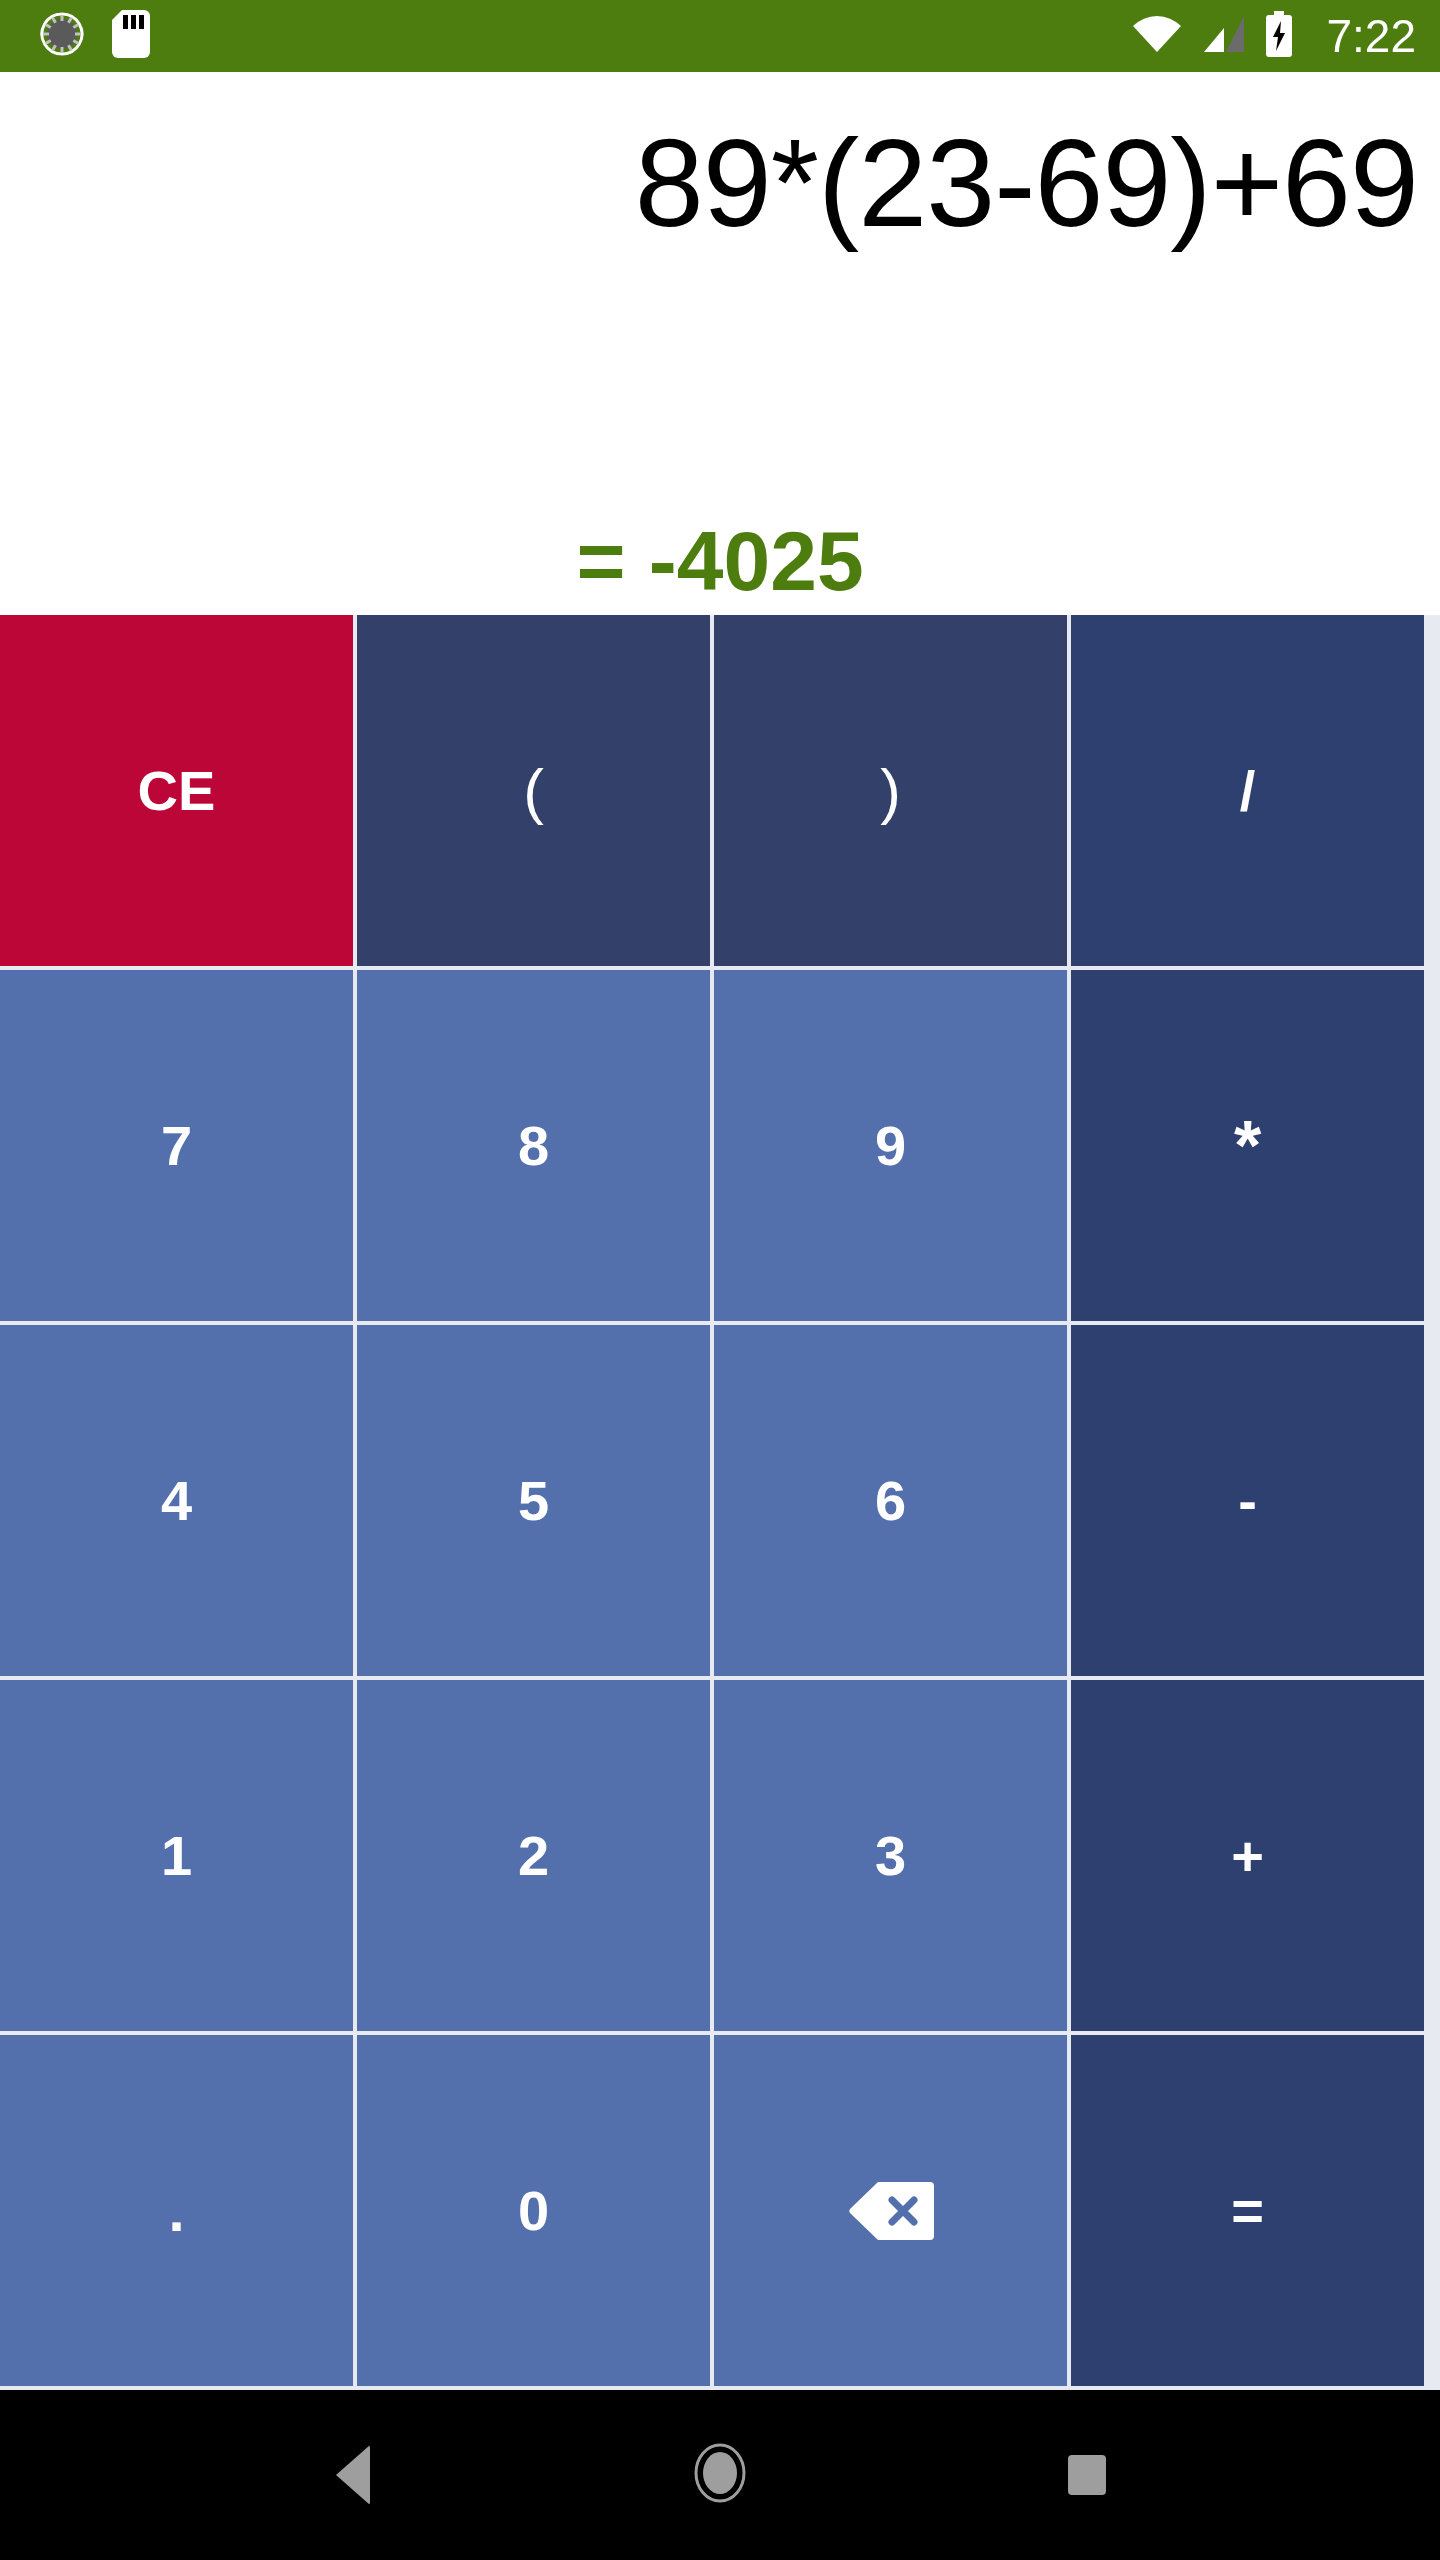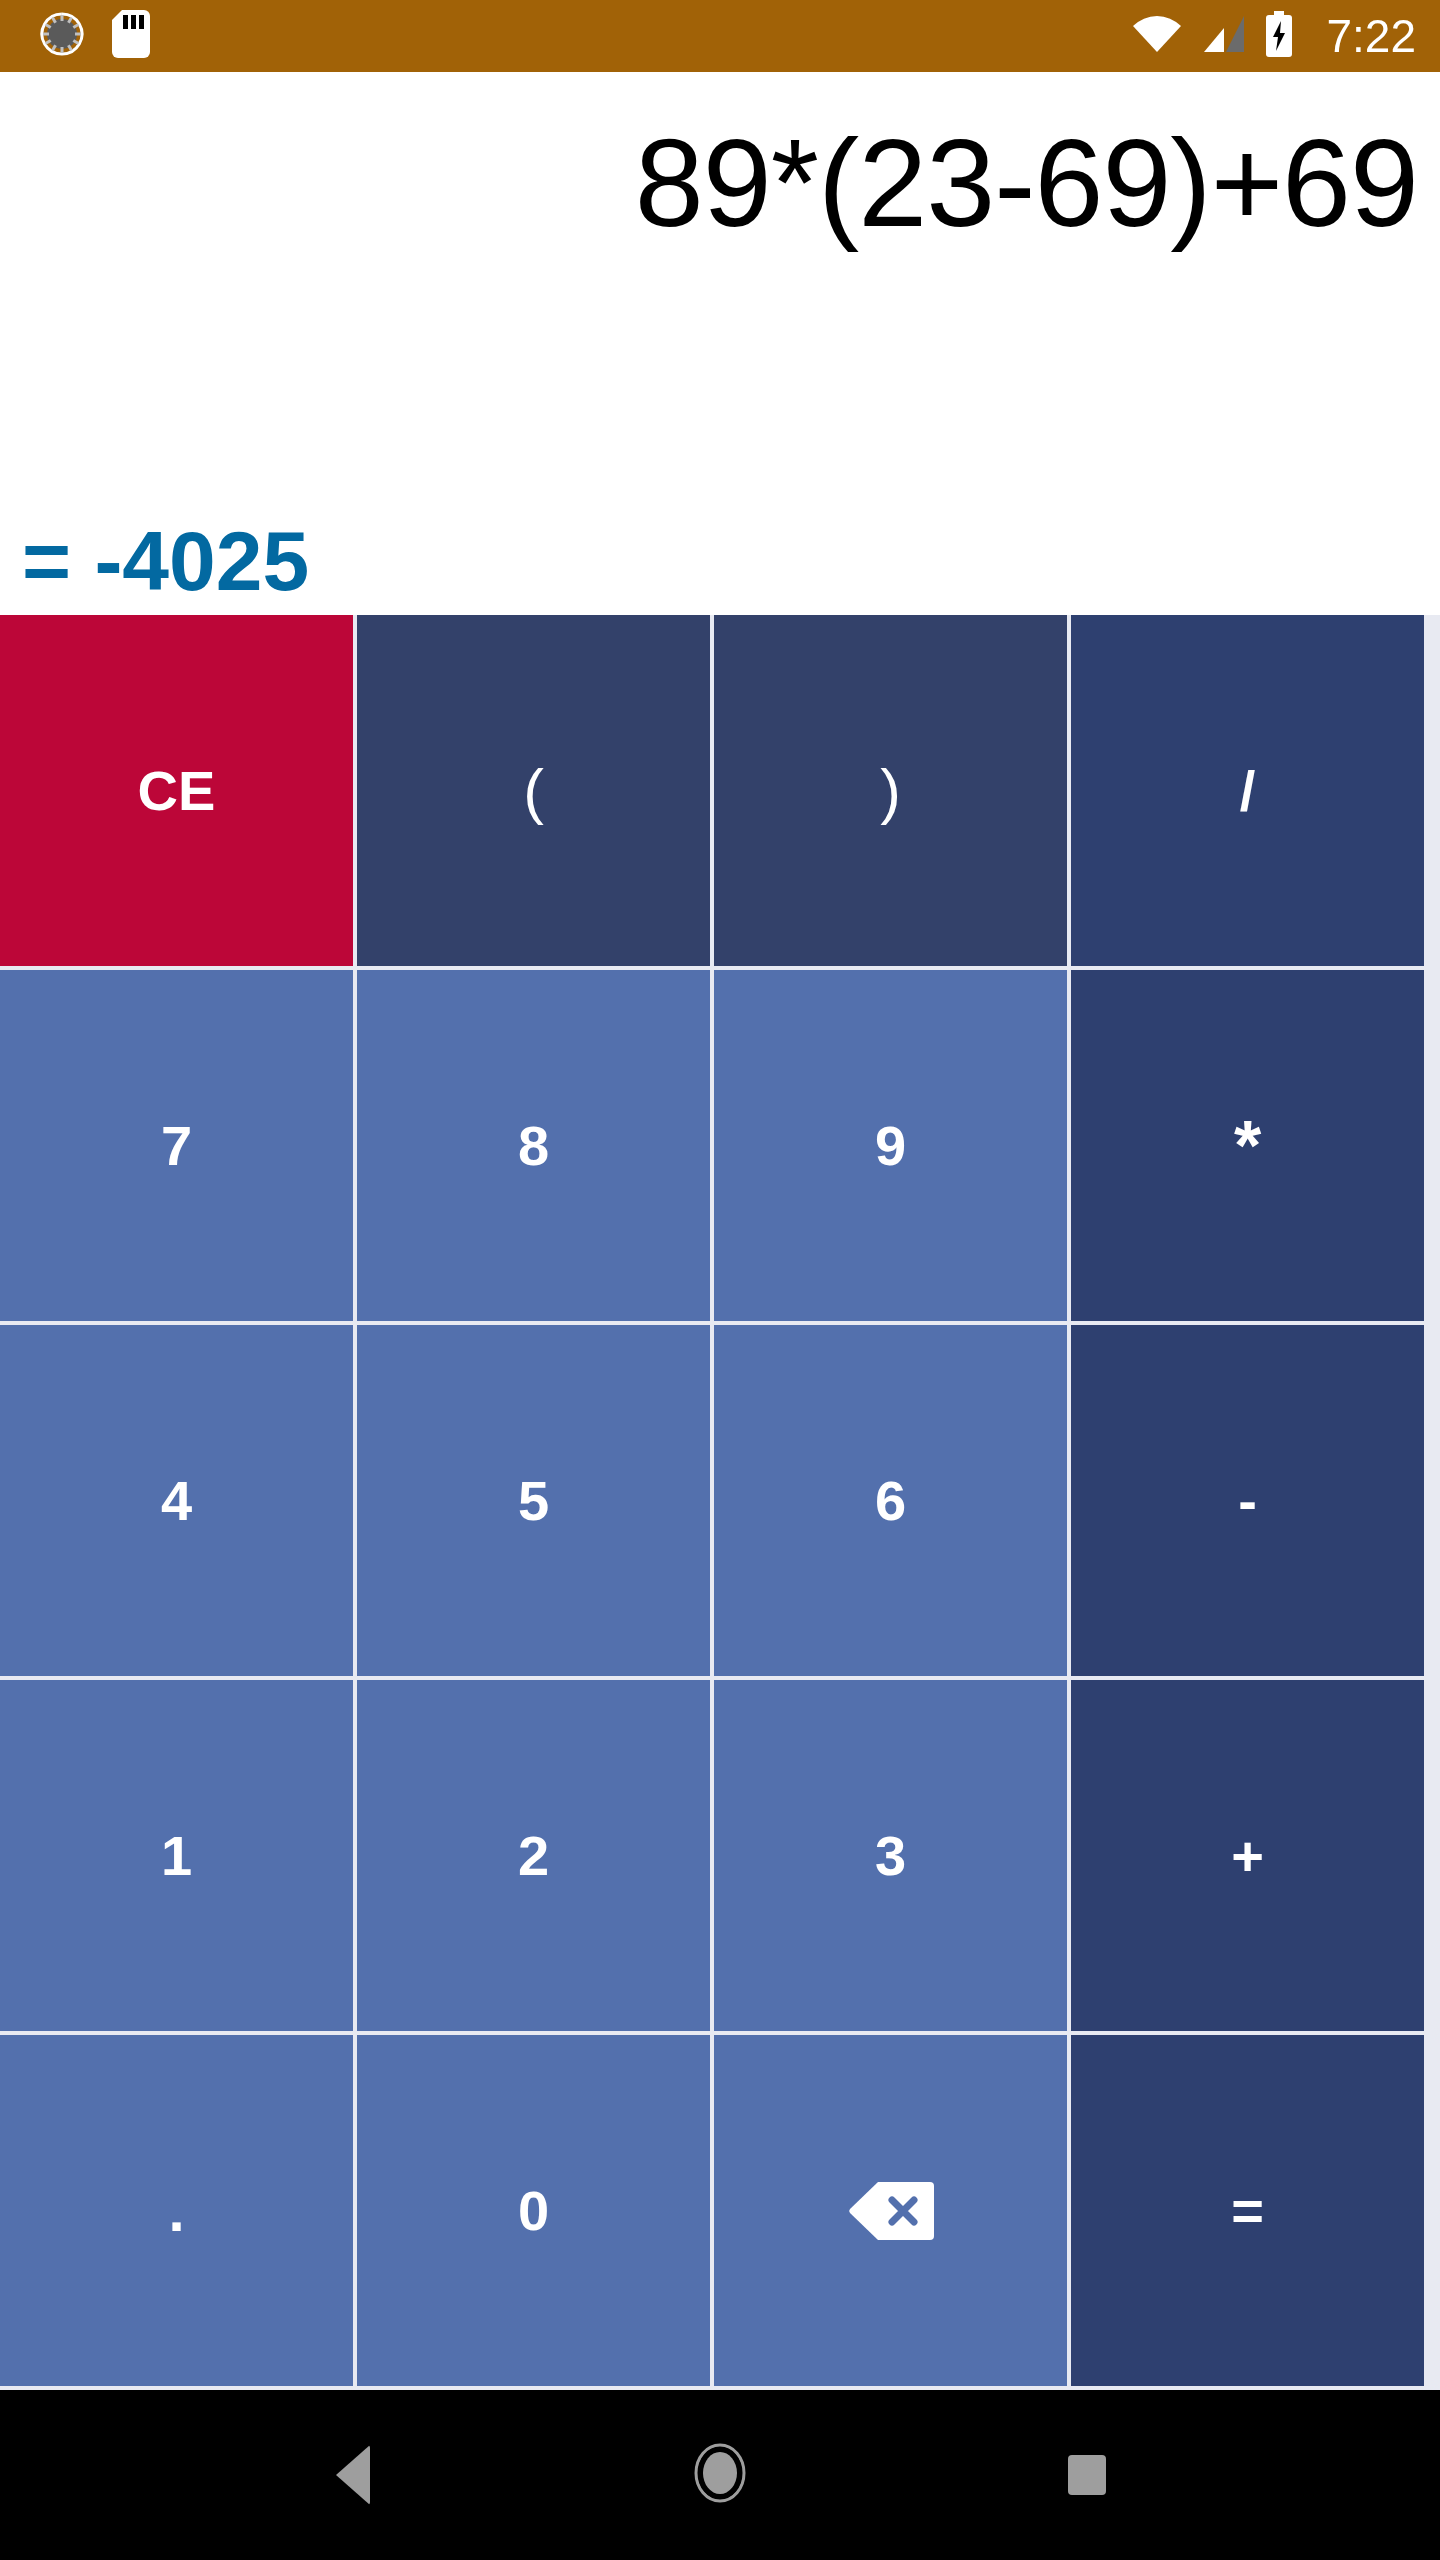--- a/index.html
+++ b/index.html
@@ -15,21 +15,21 @@
     overflow: hidden;
     font-family: "Liberation Sans", "DejaVu Sans", sans-serif;
   }
 
   
   .statusbar {
     position: absolute;
     left: 0; top: 0;
     width: 1440px;
     height: 72px;
-    background: #a16207;
+    background: #4d7c0f;
     display: flex;
     align-items: center;
     box-sizing: border-box;
     padding: 0 24px 0 40px;
   }
   .status-left {
     display: flex;
     align-items: center;
     gap: 26px;
   }
@@ -73,25 +73,25 @@
     letter-spacing: -1px;
     white-space: nowrap;
     overflow: hidden;
     font-family: Liberation Sans, sans-serif;
   }
   .result {
     position: absolute;
     right: 22px;
     bottom: 12px;
     width: calc(100% - 44px);
-    text-align: left;
+    text-align: center;
     font-size: 84px;
     line-height: 1;
     font-weight: 700;
-    color: #0369a1;
+    color: #4d7c0f;
     letter-spacing: 0px;
     white-space: nowrap;
     font-family: "Liberation Sans", sans-serif;
   }
 
   
   .keypad {
     position: absolute;
     left: 0;
     top: 615px;

